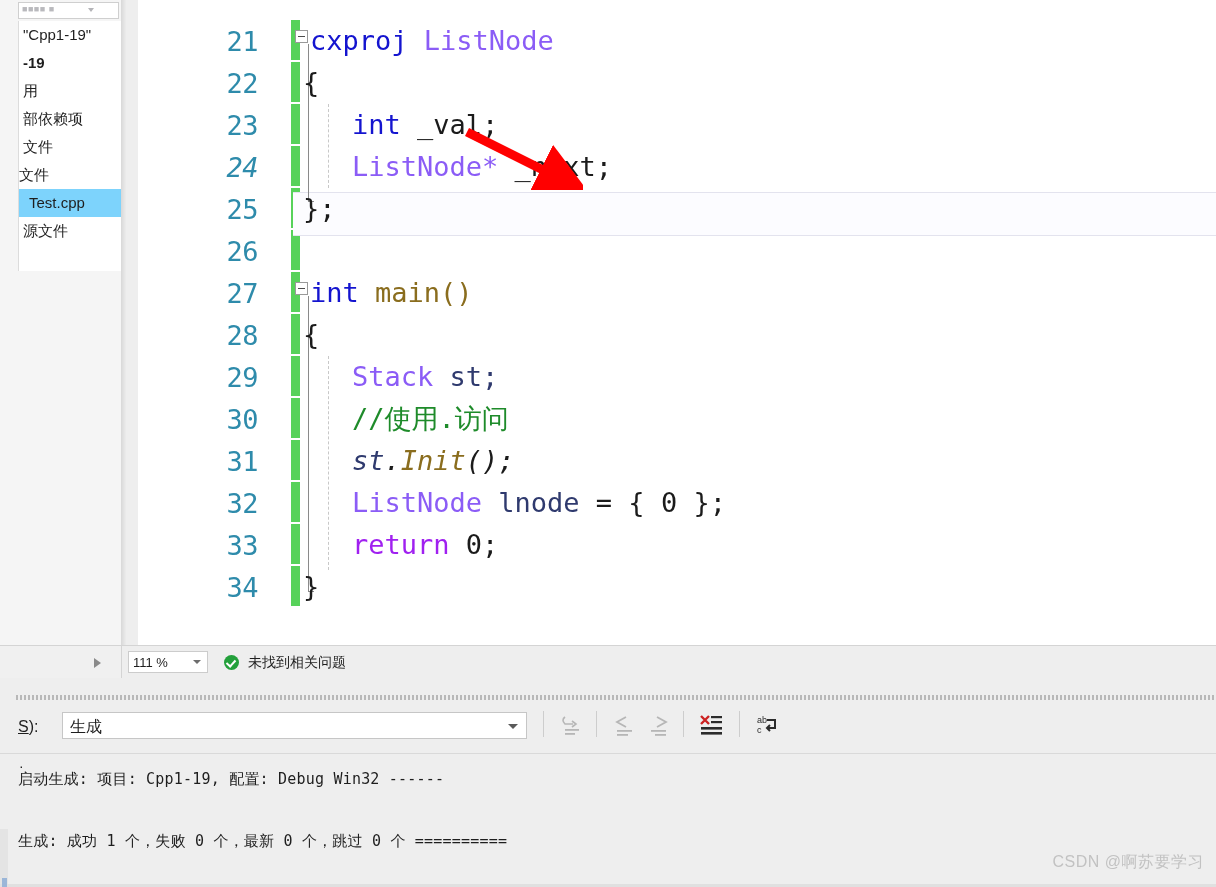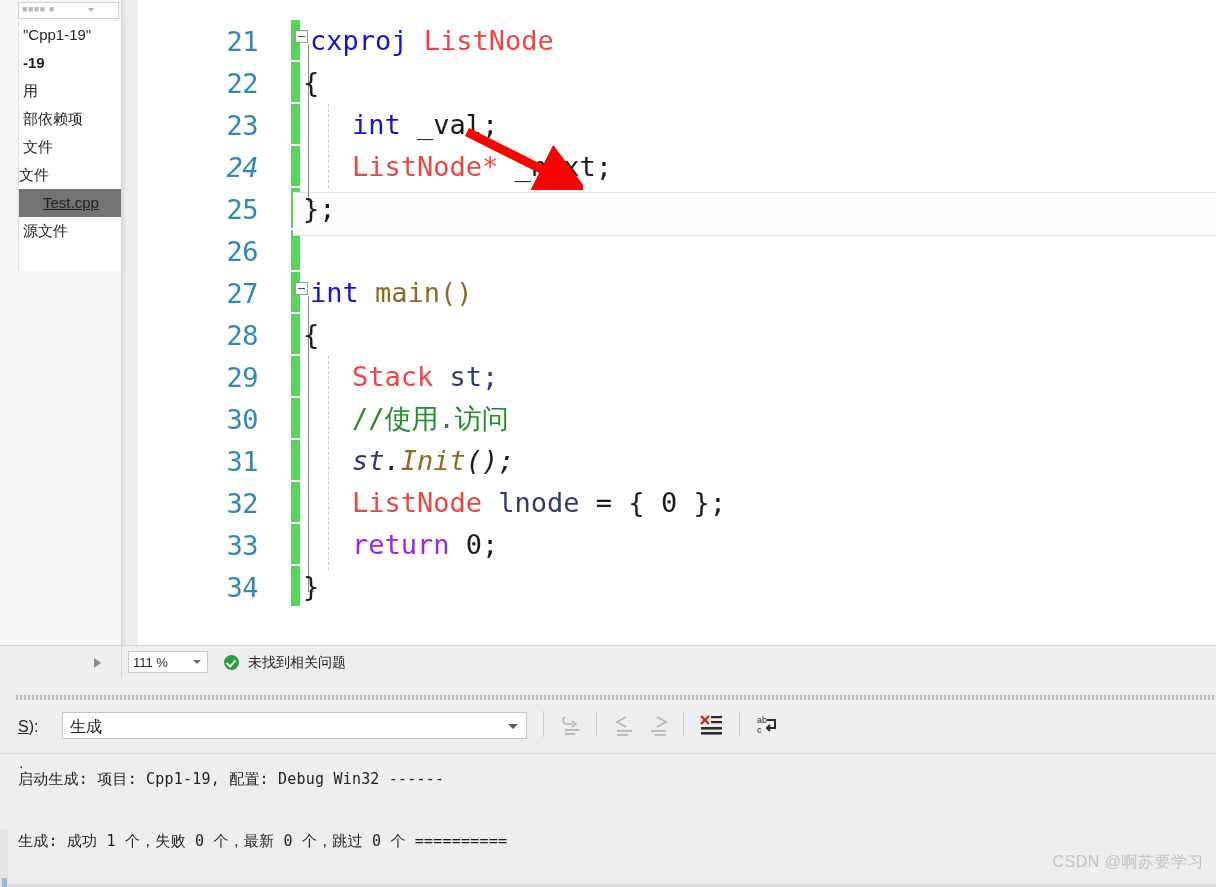--- a/index.html
+++ b/index.html
@@ -31,21 +31,21 @@
   #se-tree{
     position:absolute;left:18px;top:21px;width:103px;height:250px;
     background:#ffffff;border-left:1px solid #dcdcdc;
   }
   .se-row{
     position:relative;height:28px;line-height:28px;
     font-size:15px;color:#1e1e1e;white-space:nowrap;
     padding-left:4px;box-sizing:border-box;
   }
   .se-row.bold{font-weight:bold;}
-  .se-row.selected{background:#737373;padding-left:24px;text-decoration:underline;}
+  .se-row.selected{background:#7dd3fc;padding-left:10px;}
   .se-row.indent1{padding-left:0px;}
   #se-rightshadow{
     position:absolute;left:121px;top:0;width:5px;height:645px;
     background:linear-gradient(to right,#d8d8d8,#ececec);
   }
   #se-gap{
     position:absolute;left:126px;top:0;width:12px;height:645px;
     background:#eeeeee;
   }
 
@@ -67,21 +67,21 @@
     position:absolute;left:153px;width:9px;background:#57d25a;
   }
   
   .codeline{
     position:absolute;left:165px;white-space:pre;
     font-family:"DejaVu Sans Mono","Liberation Mono",monospace;
     font-size:27px;line-height:42px;color:#1b1b1b;
   }
   .kw{color:#1414cf;}      
   .kw2{color:#a020f0;}     
-  .type{color:#ef4444;}    
+  .type{color:#8b5cf6;}    
   .fn{color:#8a6d1e;}      
   .cmt{color:#1e8b2a;}     
   .num{color:#1b1b1b;}
   .var{color:#2f3a6e;}
 
   
   .collapse-box{
     position:absolute;width:13px;height:13px;
     border:1px solid #9a9a9a;background:#ffffff;box-sizing:border-box;
   }

